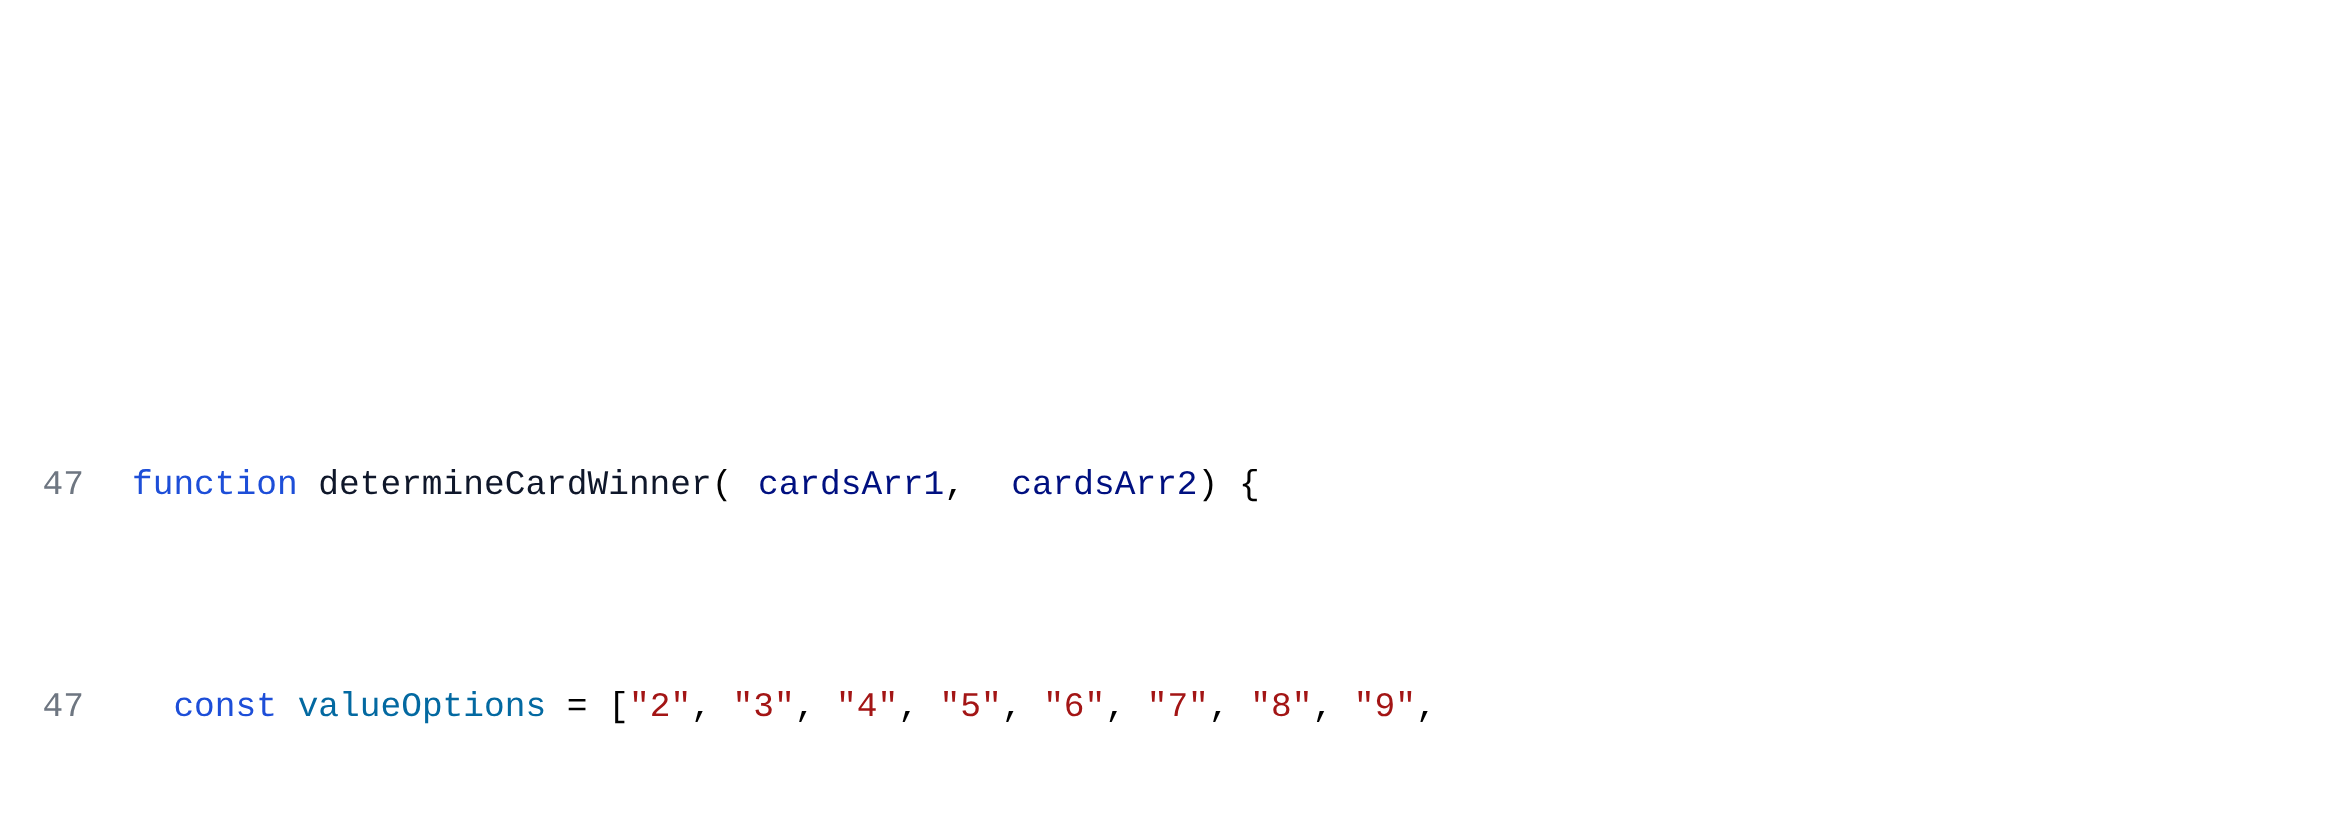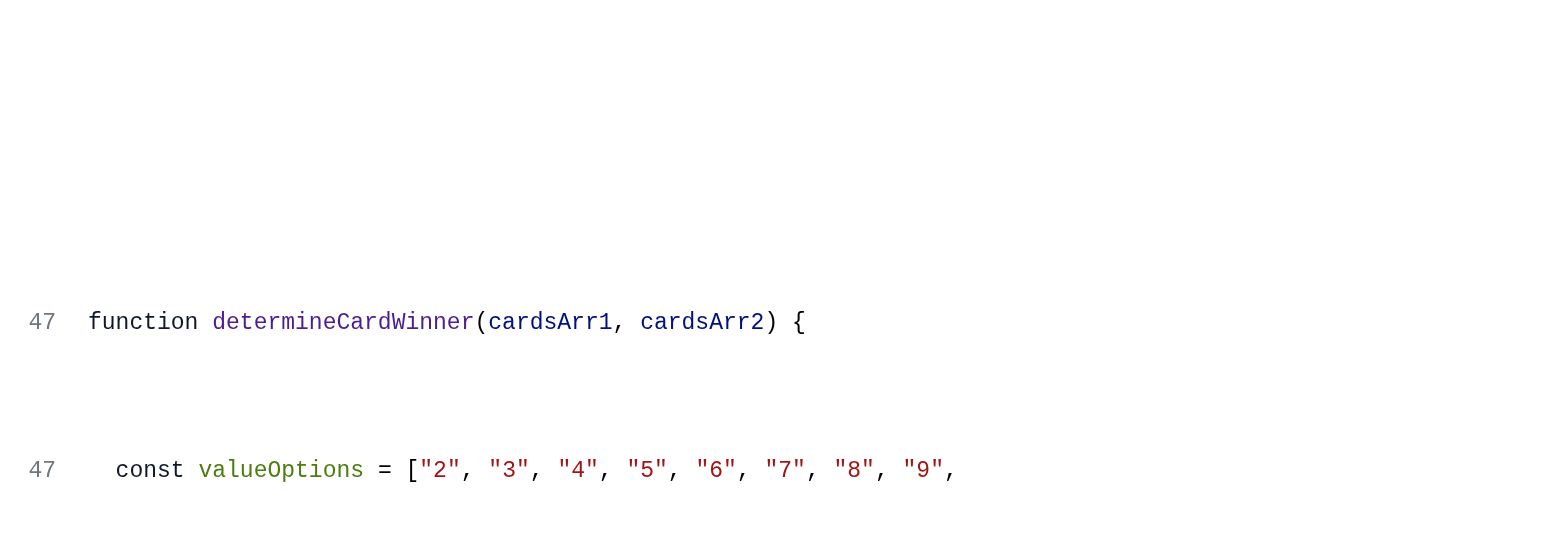--- a/index.html
+++ b/index.html
@@ -32,24 +32,24 @@
       flex: 1;
       padding-left: 8px;
     }
     .line-number {
       display: block;
     }
     .code-line {
       display: block;
       font-family: Consolas, "Courier New", monospace;
     }
-    .kw { color: #0f172a; }
-    .fn-name { color: #4c1d95; }
-    .param { color: #001080; }
-    .prop { color: #4d7c0f; text-align: right; }
+    .kw { color: #1d4ed8; }
+    .fn-name { color: #0f172a; }
+    .param { color: #001080; margin-left: 17px; }
+    .prop { color: #0369a1; text-align: right; }
     .str { color: #a31515; }
     .punct { color: #000000; }
   </style>
 </head>
 <body>
 
 
 
 <div class="editor">
   <div class="gutter">

